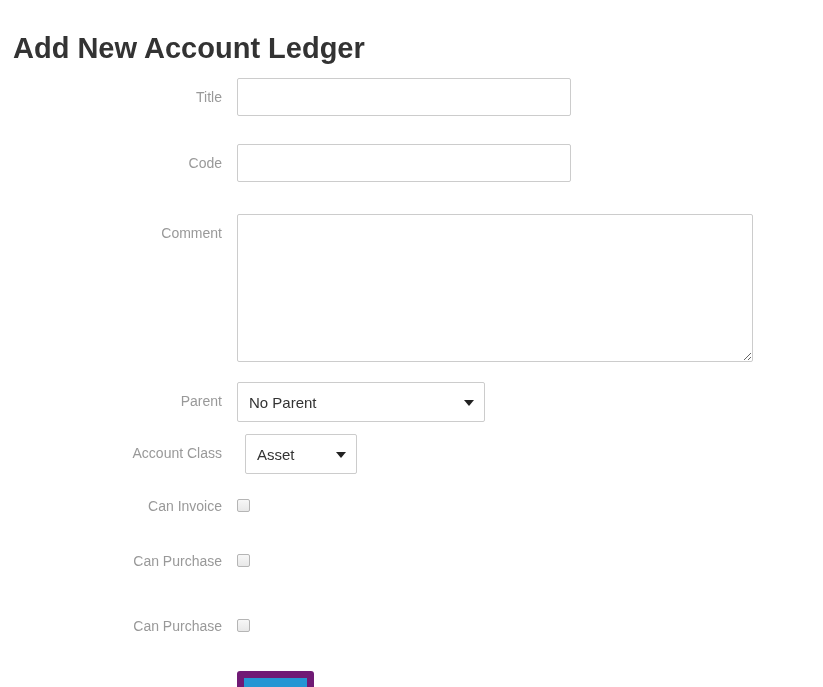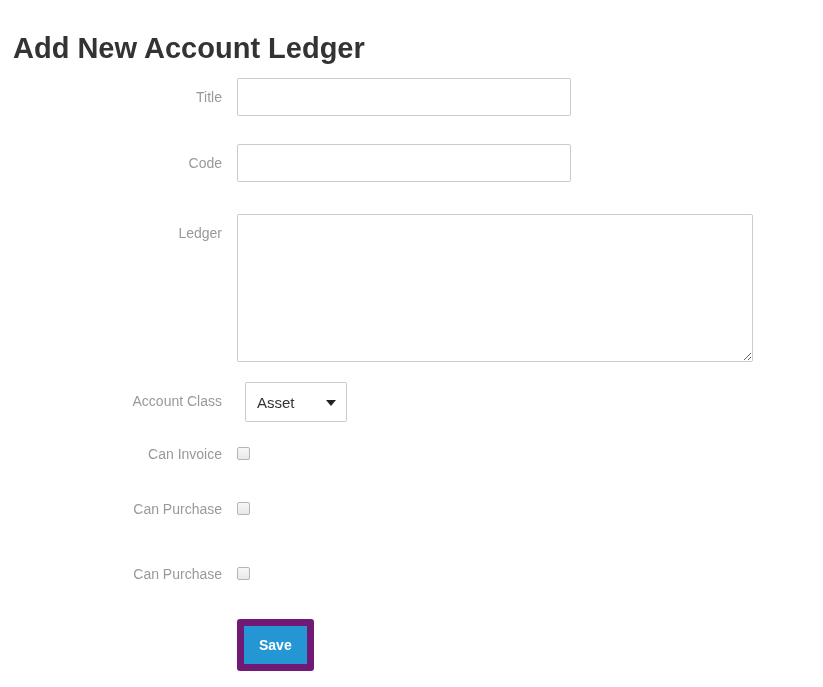--- a/index.html
+++ b/index.html
@@ -115,21 +115,21 @@
     top: 50%;
     margin-top: -2px;
     width: 0;
     height: 0;
     border-left: 5px solid transparent;
     border-right: 5px solid transparent;
     border-top: 6px solid #222222;
     pointer-events: none;
   }
   .select-parent { width: 248px; }
-  .select-account-class { width: 102px; }
+  .select-account-class { width: 112px; }
   .checkbox-input {
     -webkit-appearance: none;
     -moz-appearance: none;
     appearance: none;
     display: block;
     width: 13px;
     height: 13px;
     margin: 0;
     box-sizing: border-box;
     background: linear-gradient(#f7f7f7, #e8e8e8);
@@ -180,26 +180,37 @@
     </div>
 
     <div class="form-row row-code">
       <div class="form-label">Code</div>
       <div class="form-control-wrap">
         <input class="text-input" type="text" value="" style="">
       </div>
     </div>
 
     <div class="form-row row-comment">
-      <div class="form-label">Ledger</div>
+      <div class="form-label">Comment</div>
       <div class="form-control-wrap">
         <textarea class="textarea-input" style=""></textarea>
       </div>
     </div>
 
+    <div class="form-row row-parent">
+      <div class="form-label">Parent</div>
+      <div class="form-control-wrap">
+        <span class="select-wrap">
+          <select class="select-input select-parent">
+            <option>No Parent</option>
+          </select>
+          <span class="select-arrow"></span>
+        </span>
+      </div>
+    </div>
 
     <div class="form-row row-account-class">
       <div class="form-label">Account Class</div>
       <div class="form-control-wrap">
         <span class="select-wrap">
           <select class="select-input select-account-class">
             <option>Asset</option>
           </select>
           <span class="select-arrow"></span>
         </span>

